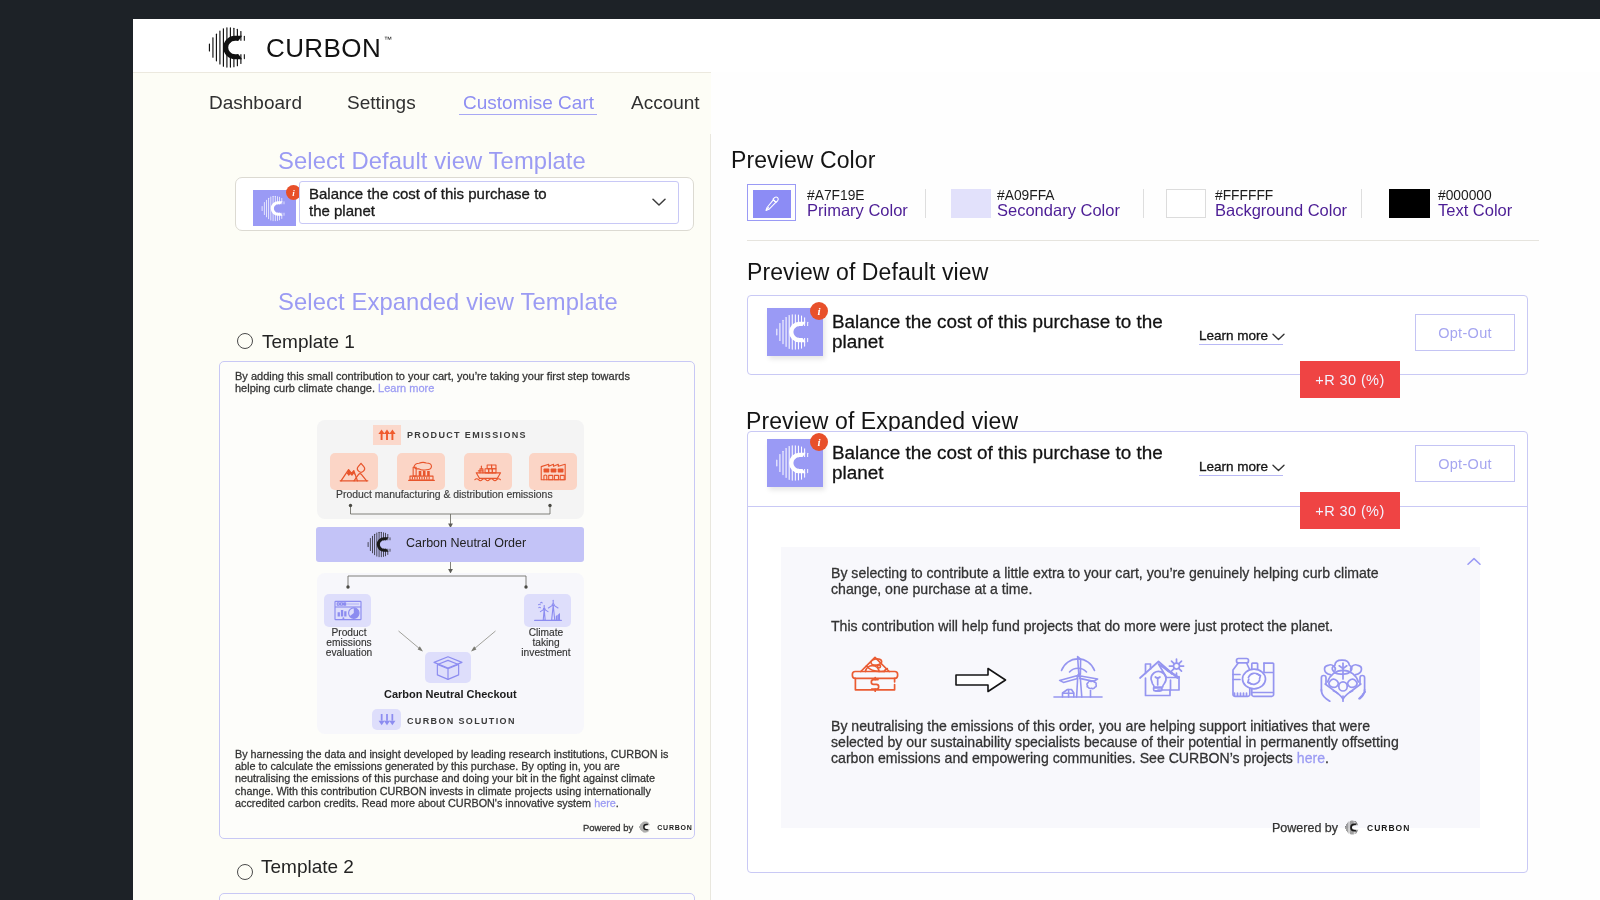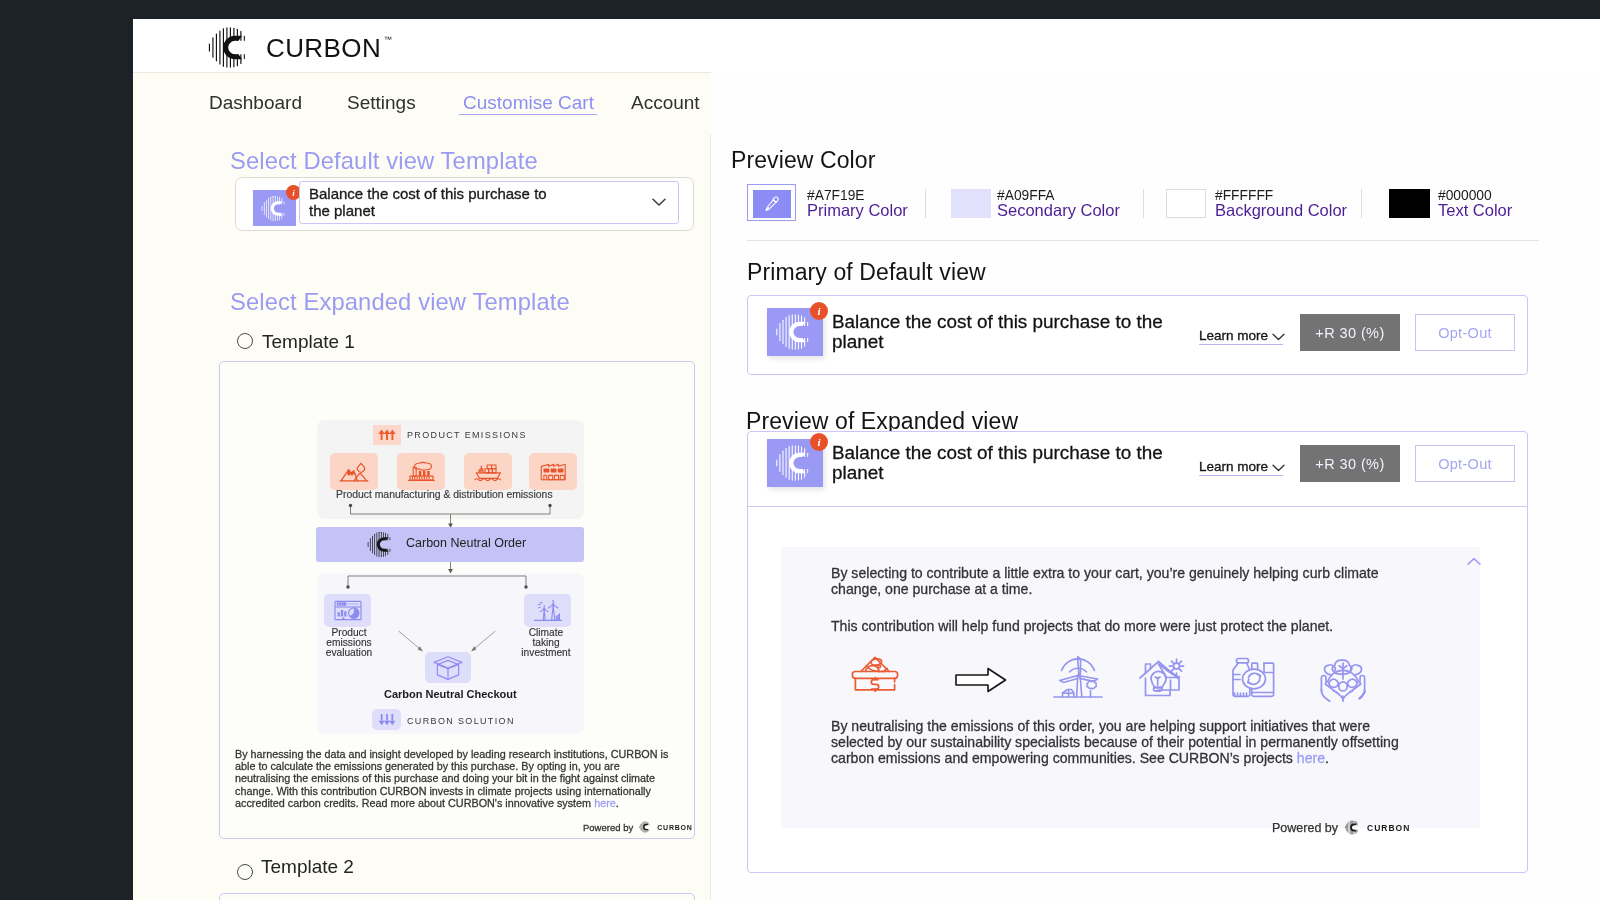--- a/index.html
+++ b/index.html
@@ -17,21 +17,21 @@
 
   
   .nav{position:absolute;left:0;top:53px;height:45px;width:100%;}
   .nav-item{position:absolute;top:20px;font-size:19px;color:#303030;line-height:1.2;}
   .nav-item.active{color:#8e8ef2;}
   .nav-underline{position:absolute;height:1.4px;background:#a8a8f4;}
 
   
   .divider{position:absolute;left:577px;top:115px;width:1px;height:790px;background:#e9e7de;}
 
-  .h-purple{position:absolute;color:#9b9bf3;font-size:23.8px;letter-spacing:0.1px;white-space:nowrap;line-height:1.2;}
+  .h-purple{position:absolute;color:#9b9bf3;font-size:23.8px;letter-spacing:0.1px;white-space:nowrap;line-height:1.2;margin-left:48px;}
   .h-dark{position:absolute;color:#141414;font-size:23px;letter-spacing:0.1px;white-space:nowrap;line-height:1.2;}
 
   
   .def-card{position:absolute;left:102px;top:158px;width:457px;height:52px;
             border:1px solid #dcdad2;border-radius:7px;background:#fff;}
   .badge-wrap{position:absolute;left:17px;top:7px;width:48px;height:40px;}
   .badge-box{position:absolute;left:0;top:5px;width:43px;height:36px;background:#9a9af5;display:flex;align-items:center;justify-content:center;}
   .badge-i{position:absolute;right:0;top:0;width:15px;height:15px;border-radius:50%;background:#e8502a;}
   .badge-i span{position:absolute;left:0;top:0;width:15px;height:15px;display:flex;align-items:center;
                 justify-content:center;color:#fff;font-size:9px;font-weight:700;font-family:"Liberation Serif",serif;font-style:italic;}
@@ -47,21 +47,21 @@
   
   .tpl-card{position:absolute;left:86px;top:342px;width:474px;height:476px;
             border:1px solid #c8c8f5;border-radius:5px;background:#fdfdfa;overflow:hidden;}
   .tpl-intro{position:absolute;left:15px;top:8px;width:405px;font-size:11px;color:#333;line-height:12.4px;
              -webkit-text-stroke:0.27px #333;}
   .lnk{color:#9b9bf3;-webkit-text-stroke:0.27px #9b9bf3;}
 
   
   .dg-box{position:absolute;background:#f4f4f4;border-radius:8px;}
   .pe-chip{position:absolute;background:#fbd8cb;}
-  .pe-label{position:absolute;font-size:9px;font-weight:400;color:#3a3a3a;letter-spacing:1.35px;white-space:nowrap;}
+  .pe-label{position:absolute;font-size:9px;font-weight:700;color:#3a3a3a;letter-spacing:1.35px;white-space:nowrap;}
   .sq{position:absolute;width:48px;height:37px;background:#fbd5c6;border-radius:5px;
       display:flex;align-items:center;justify-content:center;}
   .sqp{position:absolute;width:48px;height:37px;background:#dedefb;border-radius:5px;
        display:flex;align-items:center;justify-content:center;}
   .cap{position:absolute;font-size:10.4px;color:#3a3a3a;white-space:nowrap;-webkit-text-stroke:0.15px #3a3a3a;}
   .cno{position:absolute;background:#c3c3f7;border-radius:3px;}
   .cno-t{position:absolute;font-size:12.5px;color:#222;}
   .cap2{position:absolute;font-size:10.2px;color:#333;text-align:center;line-height:9.8px;width:58px;
         -webkit-text-stroke:0.13px #333;}
   .bold-c{position:absolute;font-size:11px;font-weight:700;color:#1b1b1b;white-space:nowrap;}
@@ -79,21 +79,21 @@
 
   .pv-card{position:absolute;border:1px solid #c9c9f5;border-radius:4px;background:#fff;}
   .pv-logo{position:absolute;width:56px;height:48px;background:#9a9af5;box-shadow:2px 3px 5px rgba(0,0,0,.10);}
   .pv-badge{position:absolute;width:18px;height:18px;border-radius:50%;background:#e8502a;}
   .pv-badge span{position:absolute;left:0;top:0;width:18px;height:18px;display:flex;align-items:center;justify-content:center;
                  color:#fff;font-size:11px;font-weight:700;font-family:"Liberation Serif",serif;font-style:italic;}
   .pv-title{position:absolute;font-size:18.9px;color:#121212;line-height:19.5px;width:340px;
             -webkit-text-stroke:0.28px #121212;}
   .pv-lm{position:absolute;font-size:13.5px;color:#161616;white-space:nowrap;-webkit-text-stroke:0.33px #161616;}
   .pv-lm-ul{position:absolute;height:1px;background:#b8b8f5;}
-  .pv-amt{position:absolute;background:#737373;color:#f2f2fe;font-size:14.5px;display:flex;align-items:center;justify-content:center;letter-spacing:0.4px;}
+  .pv-amt{position:absolute;background:#ef4444;color:#f2f2fe;font-size:14.5px;display:flex;align-items:center;justify-content:center;letter-spacing:0.4px;margin-top:47px;}
   .pv-opt{position:absolute;box-sizing:border-box;border:1px solid #c4c4f4;color:#a5a5f0;font-size:14.5px;display:flex;align-items:center;justify-content:center;background:#fff;letter-spacing:0.3px;}
 
   .ex-inner{position:absolute;background:#f8f8fc;}
   .ex-p{position:absolute;font-size:14.1px;color:#333;line-height:16px;-webkit-text-stroke:0.28px #333;}
   .pw2{position:absolute;font-size:12.5px;color:#333;-webkit-text-stroke:0.25px #333;}
 </style>
 </head>
 <body>
 
 <div id="app">
@@ -180,20 +180,21 @@
           <path d="M1 1.3 L7 7 L13 1.3" stroke="#3c3c3c" stroke-width="1.5" fill="none" stroke-linecap="round" stroke-linejoin="round"></path>
         </svg>
       </div>
     </div>
 
     <div class="h-purple" style="left:97px;top:269px">Select Expanded view Template</div>
     <div class="radio" style="left:104px;top:314px"></div>
     <div class="radio-label" style="left:129px;top:312px">Template 1</div>
 
     <div class="tpl-card">
+      <div class="tpl-intro"><span>By adding this small contribution to your cart, you’re taking your first step towards helping curb climate change. </span><span class="lnk">Learn more</span></div>
 
       <div class="dg-box" style="left:97px;top:58px;width:267px;height:99px"></div>
       <div class="pe-chip" style="left:153px;top:63px;width:28px;height:20px;display:flex;align-items:center;justify-content:center">
           <svg width="28" height="20" viewBox="0 0 44 28">
   <g stroke="#f05a2c" stroke-width="3" fill="none" stroke-linecap="butt">
     <path d="M13.5 22 L13.5 11"></path>
               <path d="M22 22 L22 11"></path>
               <path d="M30.5 22 L30.5 11"></path>
   </g>
   <g fill="#f05a2c">
@@ -435,21 +436,21 @@
     <div class="sw-hex" style="left:1082px;top:169px">#FFFFFF</div>
     <div class="sw-lbl" style="left:1082px;top:182px">Background Color</div>
     <div class="sw-sep" style="left:1228px;top:170px;height:29px"></div>
 
     <div class="sw-box" style="left:1256px;top:170px;width:41px;height:29px;background:#000000"></div>
     <div class="sw-hex" style="left:1305px;top:169px">#000000</div>
     <div class="sw-lbl" style="left:1305px;top:182px">Text Color</div>
 
     <div class="hr" style="left:614px;top:221px;width:792px"></div>
 
-    <div class="h-dark" style="left:614px;top:240px">Primary of Default view</div>
+    <div class="h-dark" style="left:614px;top:240px">Preview of Default view</div>
     <div class="pv-card" style="left:614px;top:276px;width:779px;height:78px"></div>
     <div class="pv-logo" style="left:634px;top:289px;display:flex;align-items:center;justify-content:center">
         <svg width="42" height="38" viewBox="0 0 102 96" style="display:block">
   <defs>
             <mask id="P1a">
               <rect x="0" y="0" width="102" height="96" fill="#fff"></rect>
     <path fill="#000" d="M 102 33 L 62 33 A 15 15 0 1 0 62 63 L 102 63 Z"></path>
             </mask>
           </defs>
   <g mask="url(#P1a)" fill="#fff">

